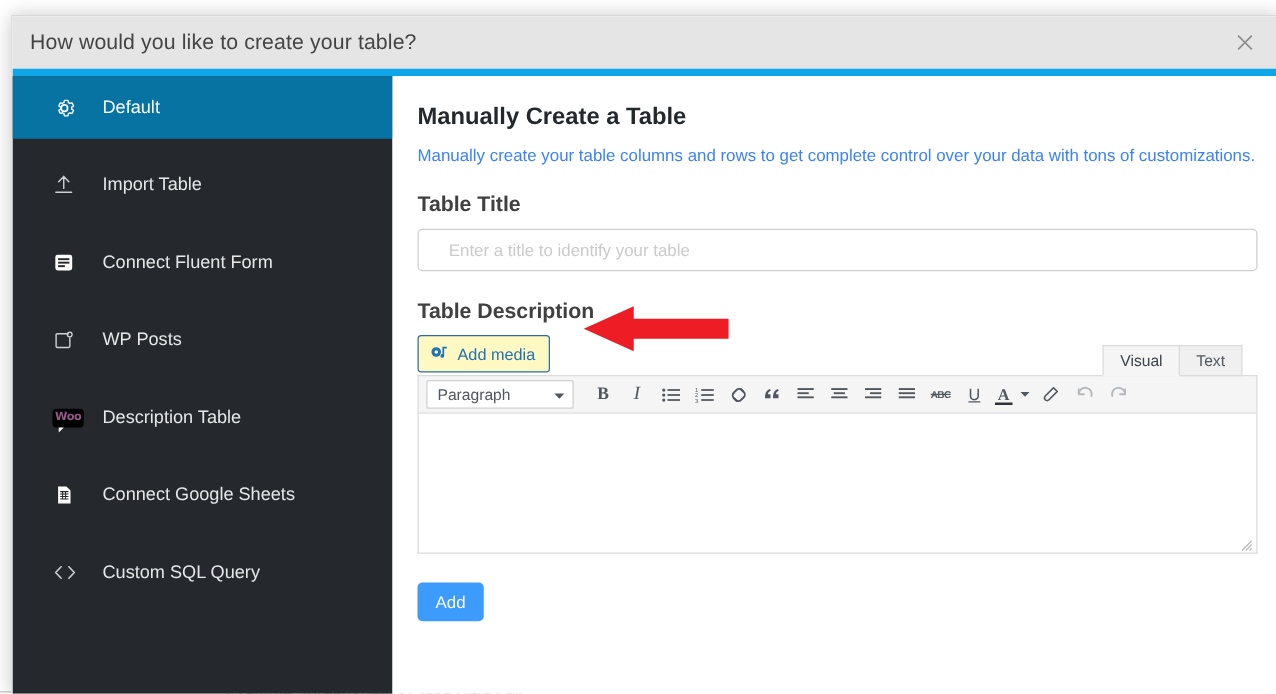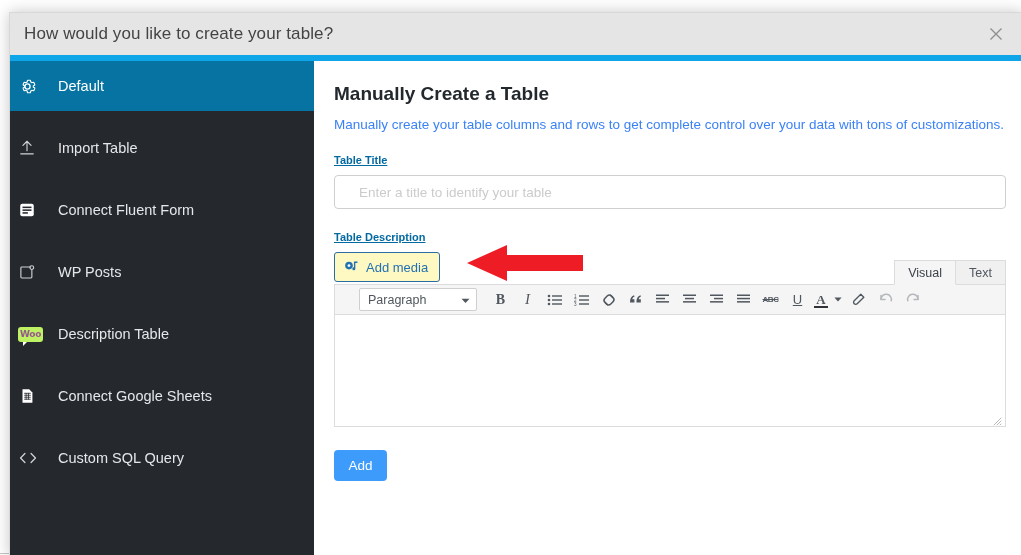--- a/index.html
+++ b/index.html
@@ -73,41 +73,41 @@
     width: 304px;
     background: #25292e;
     flex: 0 0 304px;
     padding-top: 0;
     position: relative;
   }
   .side-item {
     display: flex;
     align-items: center;
     height: 50px;
-    padding-left: 8px;
+    padding-left: 32px;
     color: #e5e7e9;
     font-size: 14.5px;
     cursor: pointer;
     box-sizing: border-box;
   }
   .side-item + .side-item { margin-top: 12px; }
   .side-item.active {
     background: #0673a2;
     color: #ffffff;
   }
   .side-icon {
     width: 26px; height: 22px;
     margin-right: 14px;
     display: flex; align-items: center; justify-content: flex-start;
     flex: 0 0 26px;
   }
   .side-icon svg { display: block; }
   .woo-badge {
     display: inline-block;
-    background: #bef264;
+    background: #000000;
     color: #96588a;
     font-size: 9px;
     font-weight: bold;
     line-height: 1;
     padding: 3px 2px 3px 2px;
     border-radius: 3px;
     position: relative;
     font-family: "DejaVu Sans", sans-serif;
     letter-spacing: -.3px;
   }
@@ -132,25 +132,24 @@
     font-weight: bold;
     color: #23282d;
     margin: 0 0 12px 0;
   }
   .main-sub {
     font-size: 13.5px;
     color: #3b82f6;
     margin: 0 0 22px 0;
   }
   .field-label {
-    font-size: 11px;
+    font-size: 17px;
     font-weight: bold;
-    color: #0369a1;
+    color: #404040;
     margin-bottom: 9px;
-    text-decoration: underline;
   }
   .text-input {
     display: block;
     width: 672px;
     height: 34px;
     box-sizing: border-box;
     border: 1px solid #cfcfcf;
     border-radius: 4px;
     padding: 0 24px;
     font-size: 13.5px;
@@ -181,21 +180,21 @@
     border-radius: 3px;
     background: #fef9c3;
     color: #2271b1;
     font-size: 13px;
     cursor: pointer;
     box-sizing: border-box;
   }
   .add-media .am-icon { margin-right: 7px; display: flex; }
   .tabs {
     position: absolute;
-    right: 0; bottom: -1px;
+    right: 12px; bottom: -1px;
     display: flex;
   }
   .tab {
     height: 25px;
     padding: 0 13px;
     display: flex; align-items: center;
     font-size: 12.5px;
     color: #50575e;
     border: 1px solid #dcdcde;
     background: #f0f0f1;
@@ -207,21 +206,21 @@
     border-bottom-color: #f5f5f5;
     color: #3c434a;
   }
   .tab + .tab { border-left: none; }
   .toolbar {
     border: 1px solid #dcdcde;
     background: #f5f5f5;
     height: 31px;
     display: flex;
     align-items: center;
-    padding: 0 24px;
+    padding: 0 6px;
     box-sizing: border-box;
   }
   .para-select {
     height: 23px;
     width: 118px;
     border: 1px solid #cfcfcf;
     background: #fff;
     border-radius: 2px;
     display: flex;
     align-items: center;

